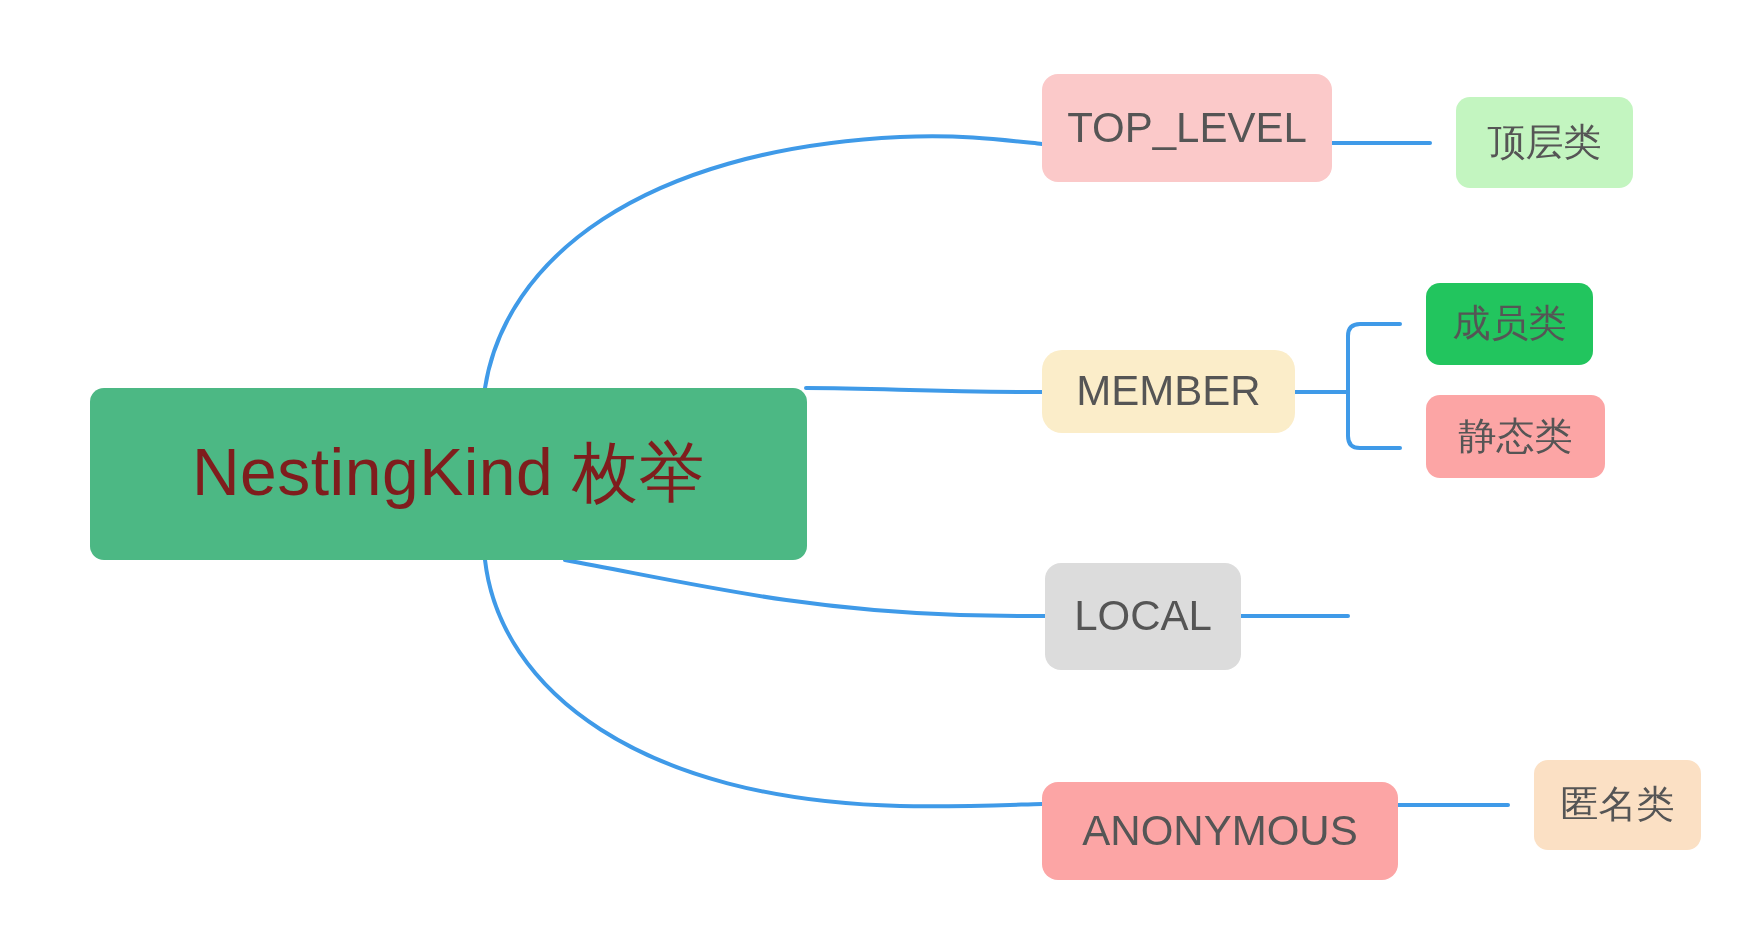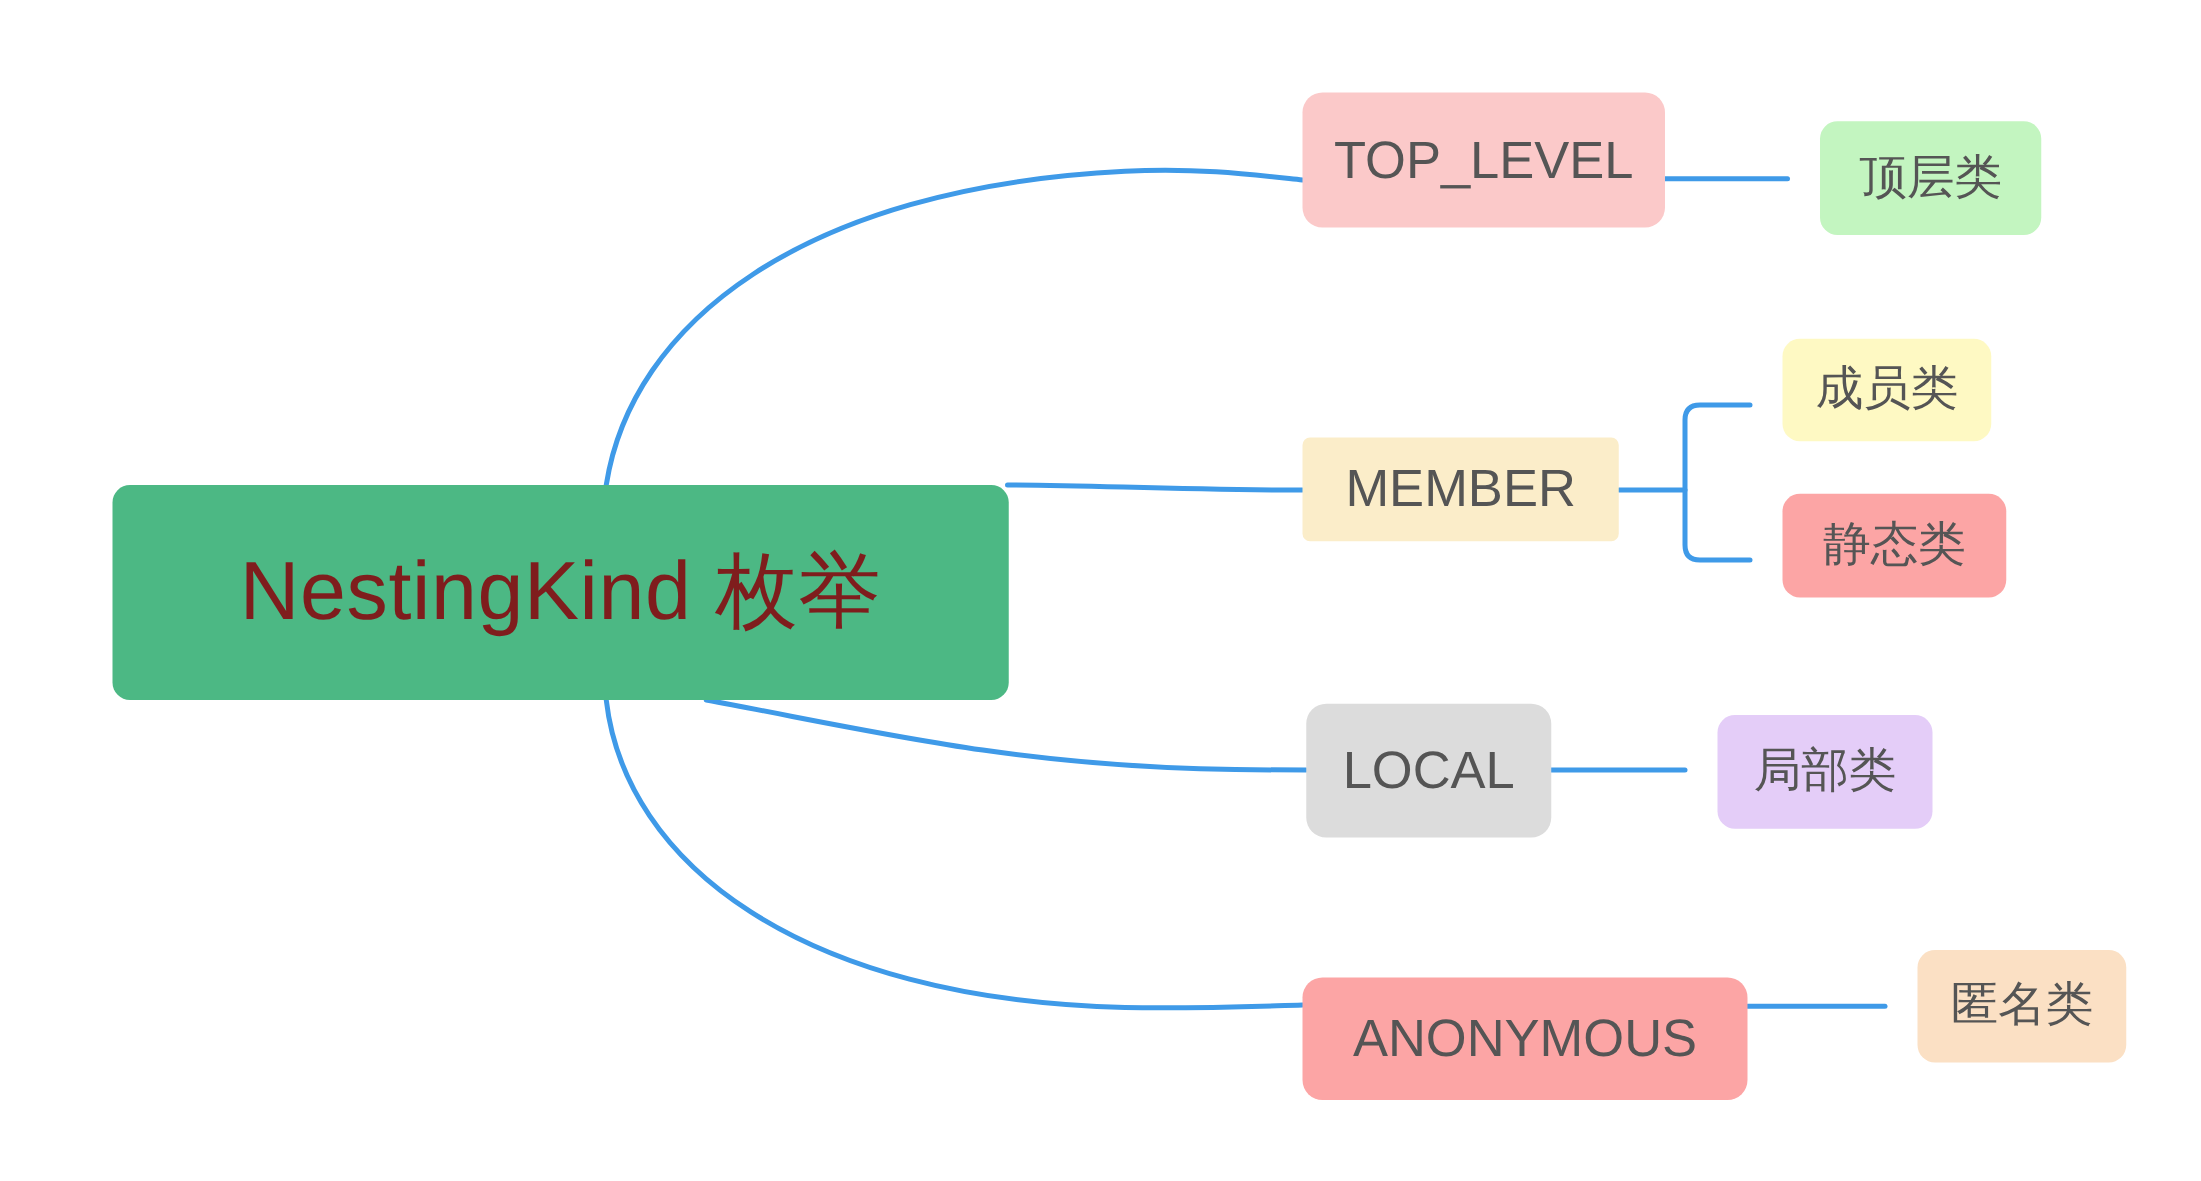--- a/index.html
+++ b/index.html
@@ -65,21 +65,21 @@
     width: 290px;
     height: 108px;
     background: #fbc9c9;
   }
   .node-member {
     left: 1042px;
     top: 350px;
     width: 253px;
     height: 83px;
     background: #fbedc9;
-    border-radius: 6px;
+    border-radius: 20px;
   }
   .node-local {
     left: 1045px;
     top: 563px;
     width: 196px;
     height: 107px;
     background: #dcdcdc;
   }
   .node-anonymous {
     left: 1042px;
@@ -99,24 +99,24 @@
   }
   .node-toplevel-leaf {
     left: 1430px;
     top: 97px;
     width: 177px;
     height: 91px;
     background: #c3f5c0;
   }
   .node-member-leaf-1 {
     left: 1400px;
-    top: 271px;
+    top: 283px;
     width: 167px;
     height: 82px;
-    background: #fef9c3;
+    background: #22c55e;
   }
   .node-member-leaf-2 {
     left: 1400px;
     top: 395px;
     width: 179px;
     height: 83px;
     background: #fca5a5;
   }
   .node-local-leaf {
     left: 1348px;
@@ -167,19 +167,18 @@
   <div class="node node-l2 node-toplevel-leaf">顶层类</div>
 
   <div class="node node-l1 node-member">MEMBER</div>
 
   <div class="node node-l2 node-member-leaf-1">成员类</div>
 
   <div class="node node-l2 node-member-leaf-2">静态类</div>
 
   <div class="node node-l1 node-local">LOCAL</div>
 
-  <div class="node node-l2 node-local-leaf">局部类</div>
 
   <div class="node node-l1 node-anonymous">ANONYMOUS</div>
 
   <div class="node node-l2 node-anonymous-leaf">匿名类</div>
 
 </div>
 
 </body></html>

